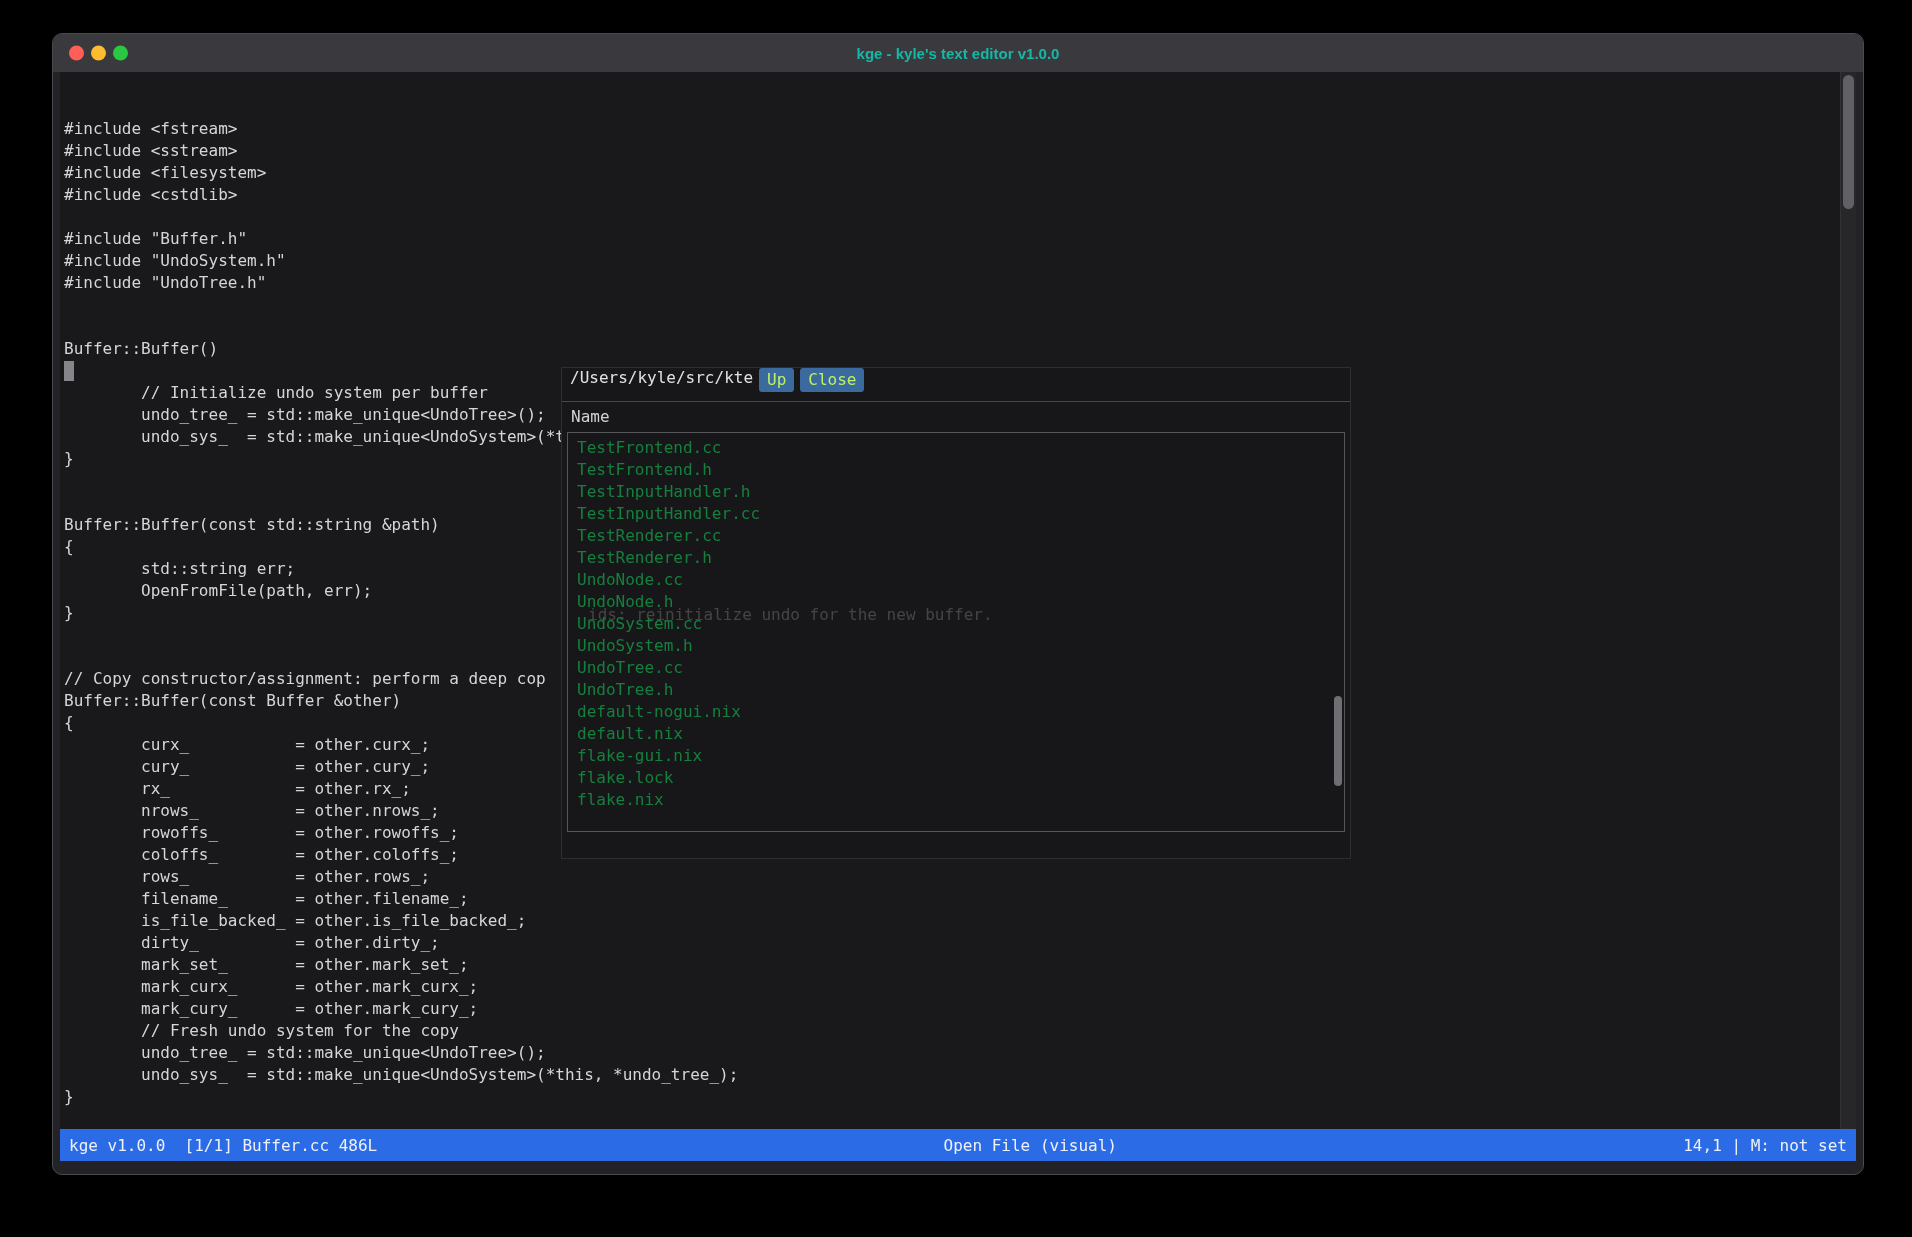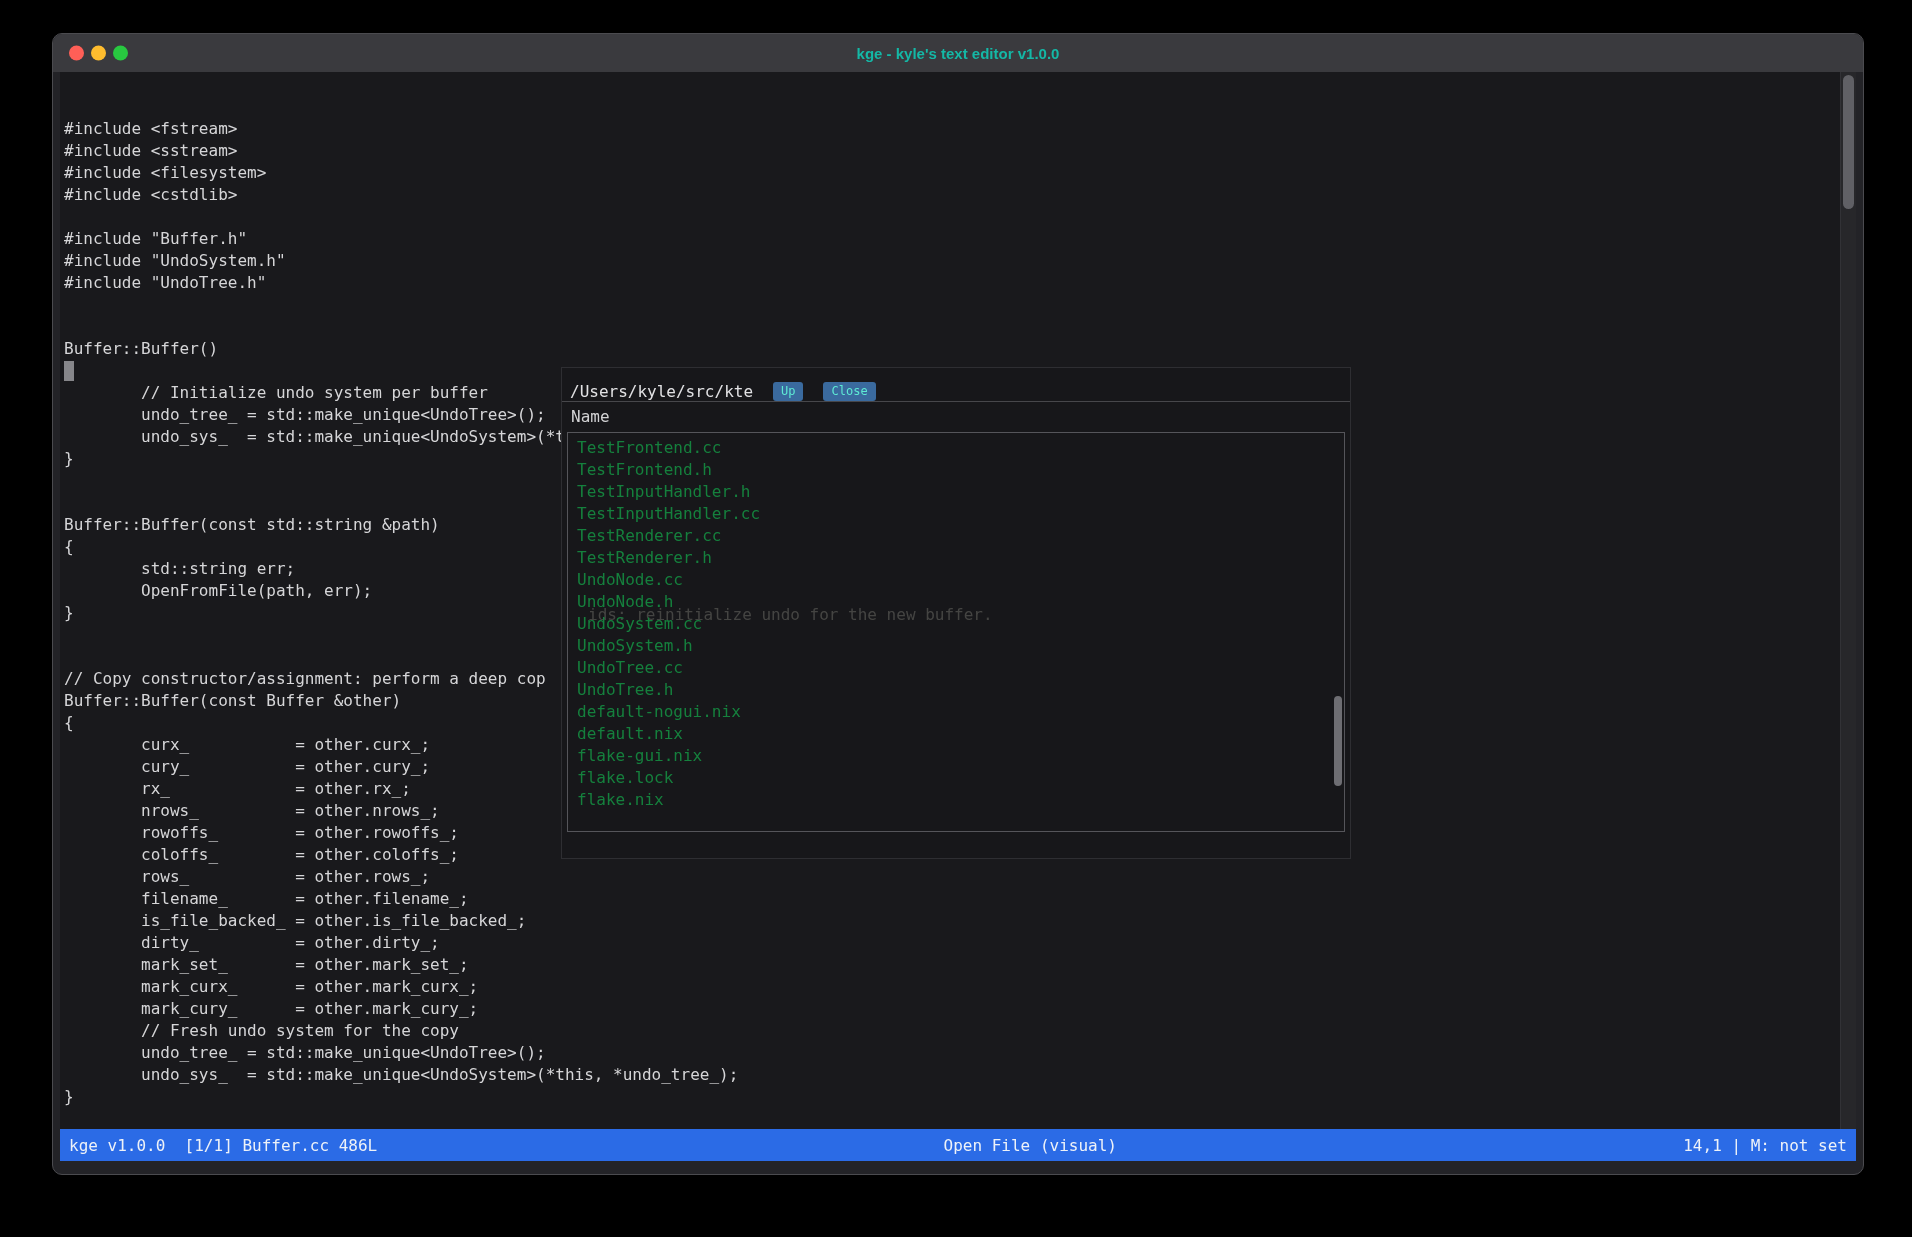--- a/index.html
+++ b/index.html
@@ -56,26 +56,26 @@
     position:absolute;left:501px;top:295px;width:790px;height:492px;
     background:#17171a;border:1px solid #2e2e32;z-index:5;
   }
   .dialog-titlebar{
     height:28px;background:var(--dialog_titlebar_bg,#3d6a9e);color:#f2f6fa;
     font-size:16px;display:flex;align-items:center;justify-content:space-between;
     padding:0 10px;
   }
   .dialog-close{cursor:default;color:#eef4fa;font-size:15px;}
   .dialog-pathrow{
-    height:33px;display:flex;align-items:flex-end;padding:0 8px;
+    height:33px;display:flex;align-items:flex-start;padding:0 8px;
     color:#e2e2e4;font-size:16px;white-space:pre;
   }
   .dlg-btn{
-    margin-left:20px;background:var(--button_bg,#3a6a9e);color:#5eead4;
-    font-family:"DejaVu Sans Mono",monospace;font-size:12px;
+    margin-left:6px;background:var(--button_bg,#3a6a9e);color:#bef264;
+    font-family:"DejaVu Sans Mono",monospace;font-size:16px;
     border:none;padding:2px 8px 3px;border-radius:3px;cursor:default;
   }
   .dialog-sep{border-top:1px solid #47474b;}
   .dialog-colheader{padding:5px 9px 6px;font-size:16px;color:#d2d2d4;}
   .file-list{
     position:relative;margin:0 5px;height:400px;
     border:1px solid #55555a;overflow:hidden;padding-top:4px;
   }
   .file-item{
     position:relative;z-index:1;font-size:16px;line-height:22px;

